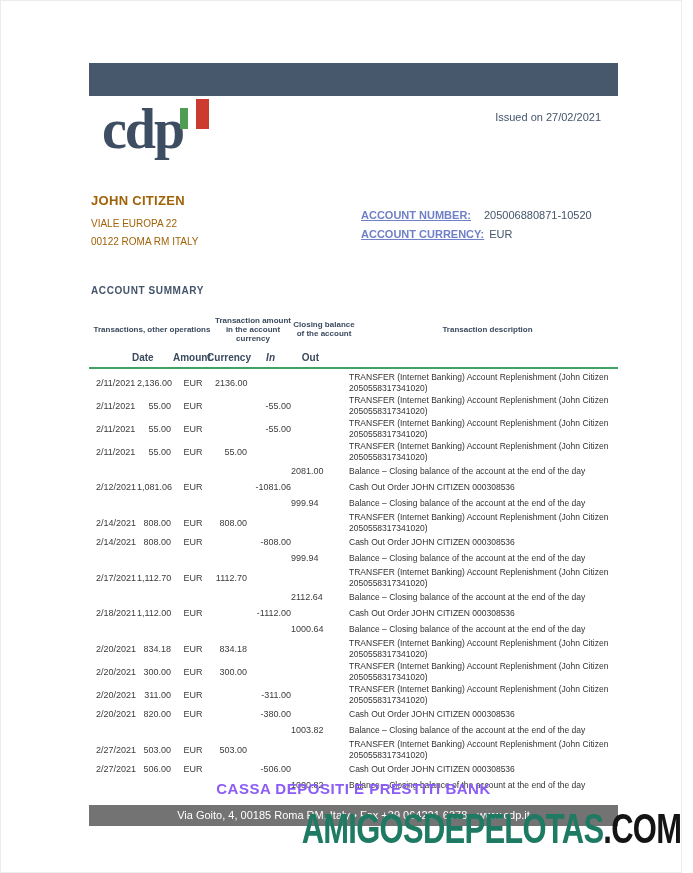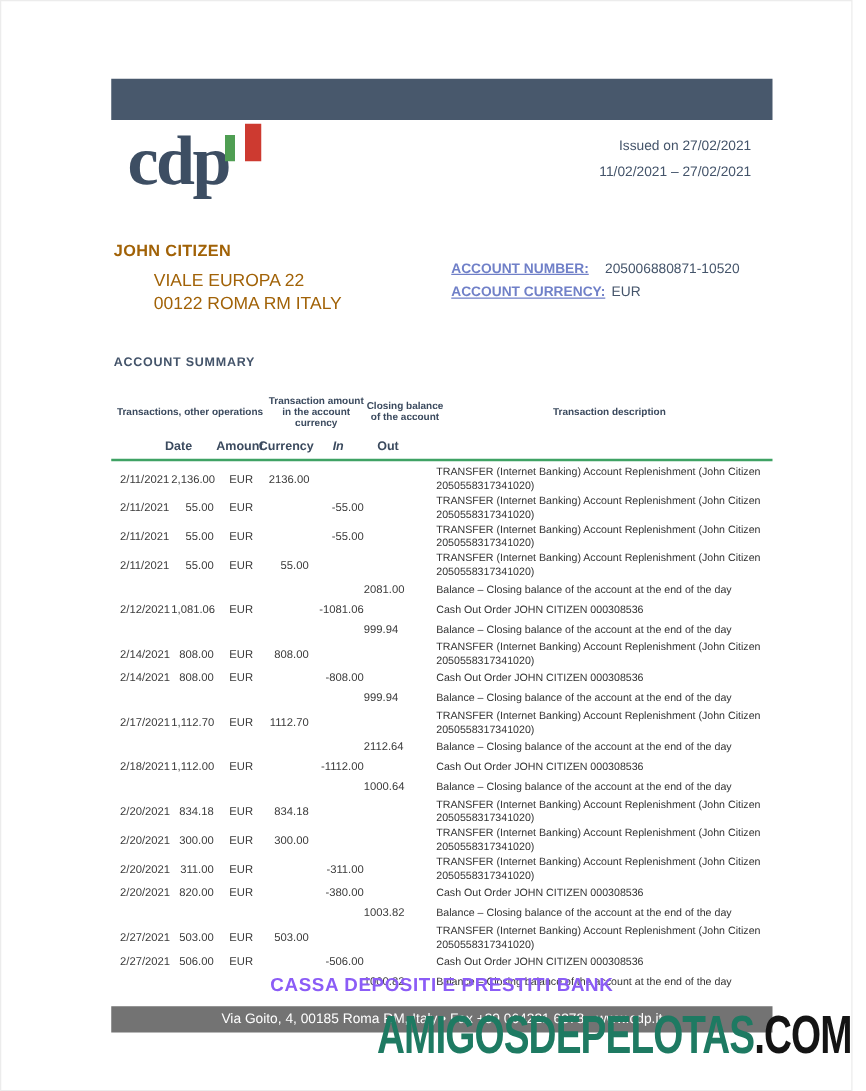--- a/index.html
+++ b/index.html
@@ -16,21 +16,21 @@
     font-family:"Liberation Serif",serif;font-weight:bold;font-size:56px;line-height:72px;
     color:#3D4E63;letter-spacing:-2px;
   }
   .flag-green{position:absolute;left:78px;top:15px;width:8px;height:21px;background:#4F9E53;}
   .flag-red{position:absolute;left:94px;top:6px;width:13px;height:30px;background:#CD3A30;}
   
   .issued{position:absolute;right:80px;top:106px;text-align:right;color:#44546A;font-size:11px;line-height:21px;}
   
   .customer{position:absolute;left:90px;top:192px;color:#a16207;}
   .customer-name{font-size:13px;font-weight:bold;letter-spacing:.3px;margin-bottom:7px;}
-  .customer-addr{font-size:14px;line-height:18px;margin-left:32px;}
+  .customer-addr{font-size:10px;line-height:18px;}
   
   .accinfo{position:absolute;left:360px;top:205px;font-size:11px;line-height:19px;}
   .accinfo .lbl{color:#7080C8;font-weight:bold;text-decoration:underline;}
   .accinfo .val{color:#44546A;}
   .accinfo .val-number{margin-left:13px;}
   .accinfo .val-currency{margin-left:5px;}
   
   .summary-title{position:absolute;left:90px;top:284px;font-size:10px;font-weight:bold;letter-spacing:.6px;color:#44546A;}
   
   .table{position:absolute;left:88px;top:311px;width:529px;color:#3B4A5E;}
@@ -78,21 +78,20 @@
   <div class="topbar"></div>
 
   <div class="logo">
     <div class="logo-text">cdp</div>
     <div class="flag-green"></div>
     <div class="flag-red"></div>
   </div>
 
   <div class="issued">
     <div>Issued on 27/02/2021</div>
-    <div>11/02/2021 – 27/02/2021</div>
   </div>
 
   <div class="customer">
     <div class="customer-name">JOHN CITIZEN</div>
     <div class="customer-addr">VIALE EUROPA 22</div>
     <div class="customer-addr">00122 ROMA RM ITALY</div>
   </div>
 
   <div class="accinfo">
     <div>

